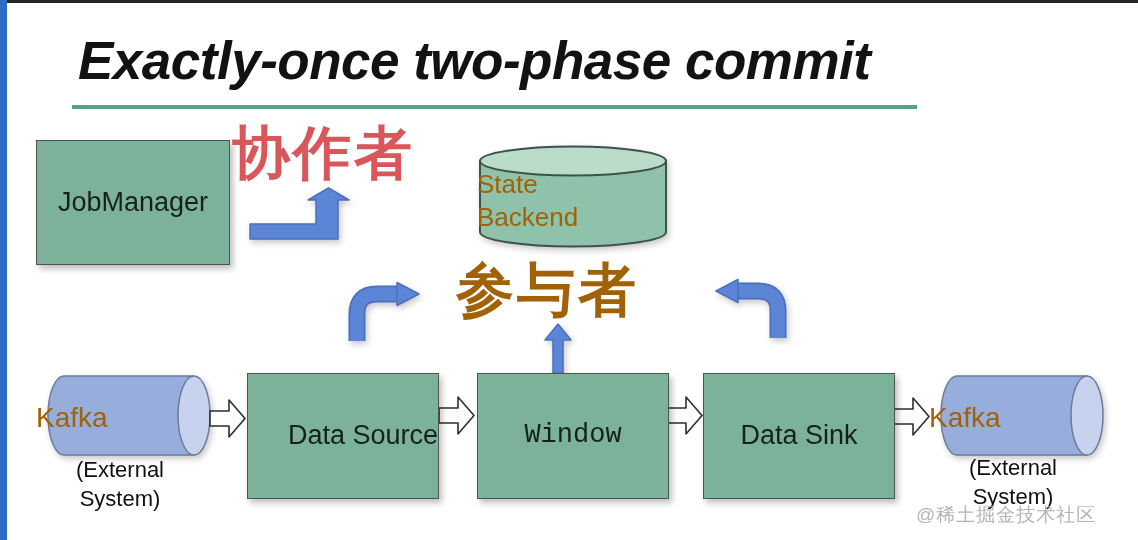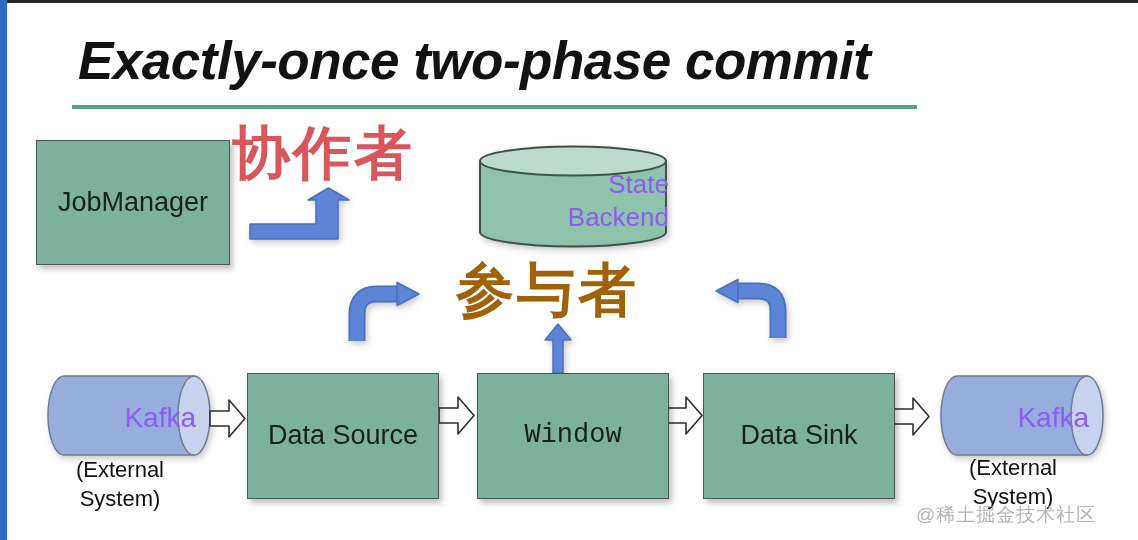--- a/index.html
+++ b/index.html
@@ -20,21 +20,21 @@
     text-align:center;font-size:27px;color:#16211c;line-height:1.3;
     box-shadow:3px 4px 6px rgba(0,0,0,0.25);
   }
   .cjk{
     position:absolute;font-weight:700;line-height:1;letter-spacing:3px;
     font-size:58px;white-space:nowrap;
   }
   svg.shape{position:absolute;overflow:visible;filter:drop-shadow(2px 3px 3px rgba(0,0,0,0.22));}
   svg.flow{position:absolute;overflow:visible;}
   .cyl-label{
-    position:absolute;text-align:right;font-size:28px;color:#8b5cf6;line-height:1.25;
+    position:absolute;text-align:left;font-size:28px;color:#a16207;line-height:1.25;
   }
   .sub{
     position:absolute;text-align:center;font-size:22px;color:#111111;line-height:1.3;
   }
   .watermark{
     position:absolute;font-size:19px;letter-spacing:1px;white-space:nowrap;
   }
 </style>
 </head>
 <body>
@@ -101,21 +101,21 @@
   <svg class="flow" style="left:438px;top:394px;" width="38" height="43" viewBox="0 0 38 43">
     <polygon points="1,14 20,14 20,3 36,21.5 20,40 20,29 1,29" stroke-width="1.6" stroke-linejoin="round" fill="#fdfdfd" stroke="#2e2e2e"></polygon>
   </svg>
   <svg class="flow" style="left:666px;top:394px;" width="38" height="43" viewBox="0 0 38 43">
     <polygon points="1,14 20,14 20,3 36,21.5 20,40 20,29 1,29" stroke-width="1.6" stroke-linejoin="round" fill="#fdfdfd" stroke="#2e2e2e"></polygon>
   </svg>
   <svg class="flow" style="left:893px;top:395px;" width="38" height="43" viewBox="0 0 38 43">
     <polygon points="1,14 20,14 20,3 36,21.5 20,40 20,29 1,29" stroke-width="1.6" stroke-linejoin="round" fill="#fdfdfd" stroke="#2e2e2e"></polygon>
   </svg>
 
-  <div class="box" style="left: 247px; top: 373px; width: 190px; height: 124px; background: rgb(124, 178, 154);">
+  <div class="box" style="left: 247px; top: 373px; width: 190px; height: 124px; background: rgb(124, 178, 154); justify-content: flex-end;">
     <span>Data Source</span>
   </div>
   <div class="box" style="left: 477px; top: 373px; width: 190px; height: 124px; background: rgb(124, 178, 154); font-family: Liberation Mono, monospace;">
     <span>Window</span>
   </div>
   <div class="box" style="left: 703px; top: 373px; width: 190px; height: 124px; background: rgb(124, 178, 154);">
     <span>Data Sink</span>
   </div>
 
   <svg class="shape" style="left:929px;top:374px;" width="176" height="83" viewBox="0 0 176 83">

